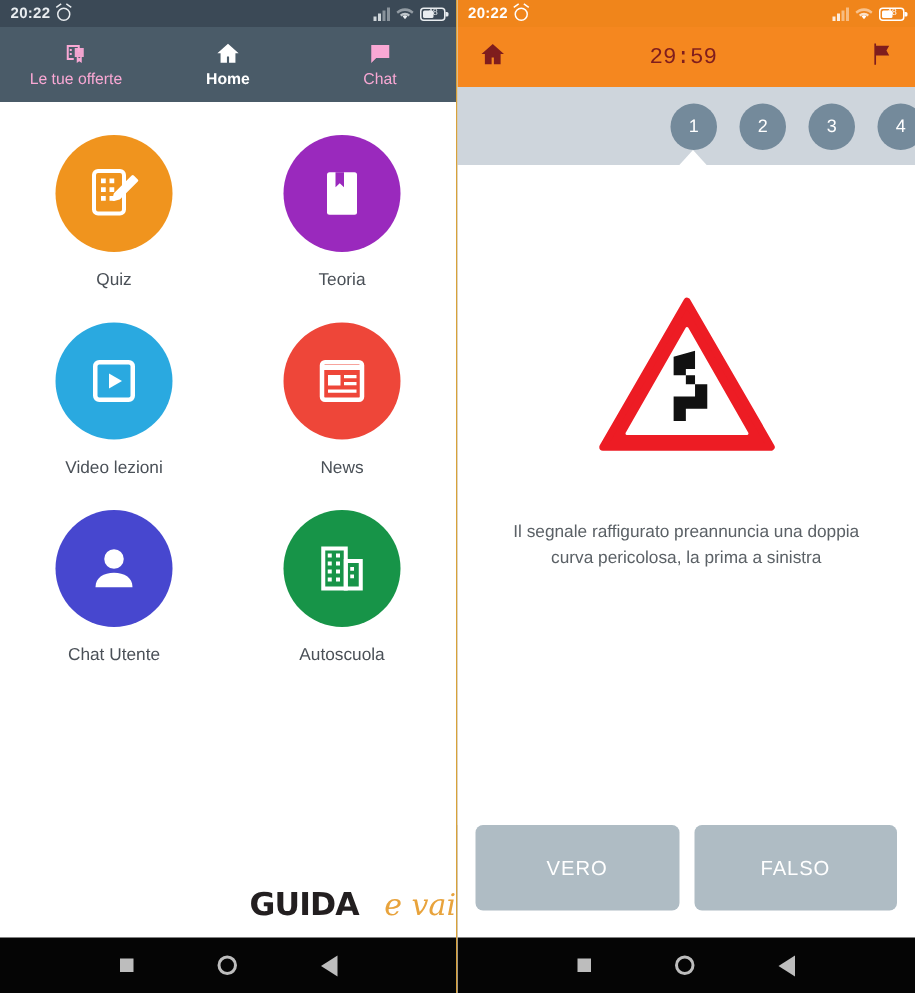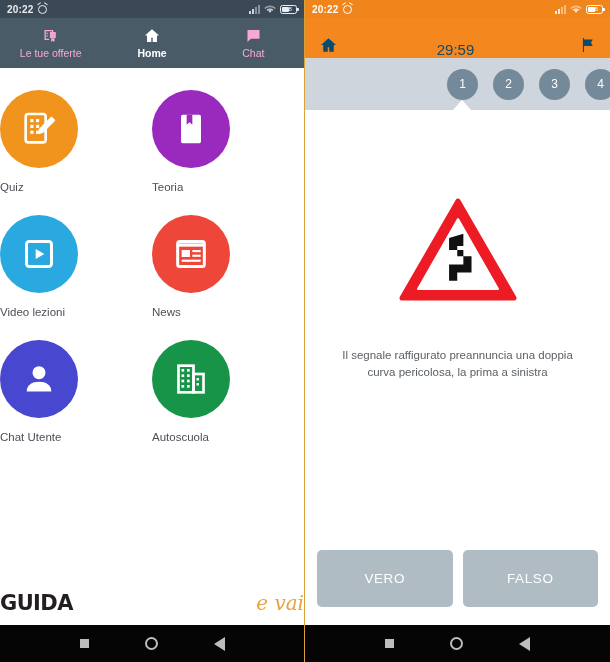--- a/index.html
+++ b/index.html
@@ -45,30 +45,30 @@
   .tabbar { background: #4a5b68; display: flex; flex: 0 0 50px; }
   .tab { flex: 1; display: flex; flex-direction: column; align-items: center; justify-content: center; gap: 3px; color: #f9a8d4; }
   .tab.active { color: #ffffff; }
   .tab-label { font-size: 10.5px; }
   .tab.active .tab-label { font-weight: bold; }
   .tab-ico { height: 17px; display: flex; align-items: center; }
 
   
   .home-body { flex: 1; background: #fff; display: flex; flex-direction: column; padding-top: 22px; }
   .grid { display: grid; grid-template-columns: 1fr 1fr; row-gap: 22px; }
-  .cell { display: flex; flex-direction: column; align-items: flex-start; gap: 13px; }
+  .cell { display: flex; flex-direction: column; align-items: center; gap: 13px; }
   .circle { width: 78px; height: 78px; border-radius: 50%; display: flex; align-items: center; justify-content: center; }
   .cell-label { font-size: 11.5px; color: #4a5057; }
 
-  .logo-wrap { margin-top: auto; margin-bottom: 10px; display: flex; justify-content: space-between; align-items: baseline; }
+  .logo-wrap { margin-top: auto; margin-bottom: 10px; display: flex; justify-content: flex-end; align-items: baseline; }
   .logo-a { font-size: 21px; font-weight: bold; color: #231f20; letter-spacing: -.6px; font-family: "DejaVu Sans", sans-serif; }
   .logo-b { font-size: 20px; color: #e8a33c; font-style: italic; margin-left: 17px; font-family: "DejaVu Serif", serif; }
 
   
-  .quiz-head { background: #f5871f; height: 40px; flex: 0 0 40px; display: flex; align-items: flex-end; padding: 0 14px; color: #0c4a6e; }
+  .quiz-head { background: #f5871f; height: 40px; flex: 0 0 40px; display: flex; align-items: center; padding: 0 14px; color: #7f1d1d; font-family: Liberation Mono, monospace; }
   .quiz-timer { flex: 1; text-align: center; font-size: 15px; margin-left: -6px; }
   .qnav { background: #ced5dc; height: 52px; flex: 0 0 52px; display: flex; align-items: center; gap: 15px; padding-left: 142px; position: relative; }
   .qdot { width: 31px; height: 31px; border-radius: 50%; background: #748a9b; color: #fff; font-size: 12px; display: flex; align-items: center; justify-content: center; flex: 0 0 31px; }
   .qpointer { position: absolute; bottom: -1px; left: 147px; width: 0; height: 0; border-left: 10px solid transparent; border-right: 10px solid transparent; border-bottom: 11px solid #fff; }
 
   .quiz-body { flex: 1; background: #fff; display: flex; flex-direction: column; align-items: center; padding-top: 87px; }
   .qtext { font-size: 11.5px; color: #5b6166; text-align: center; line-height: 1.45; width: 255px; margin-top: 42px; }
 
   .quiz-controls { padding: 0 12px 8px; }
   .ctrl-row { display: flex; align-items: center; height: 52px; }

